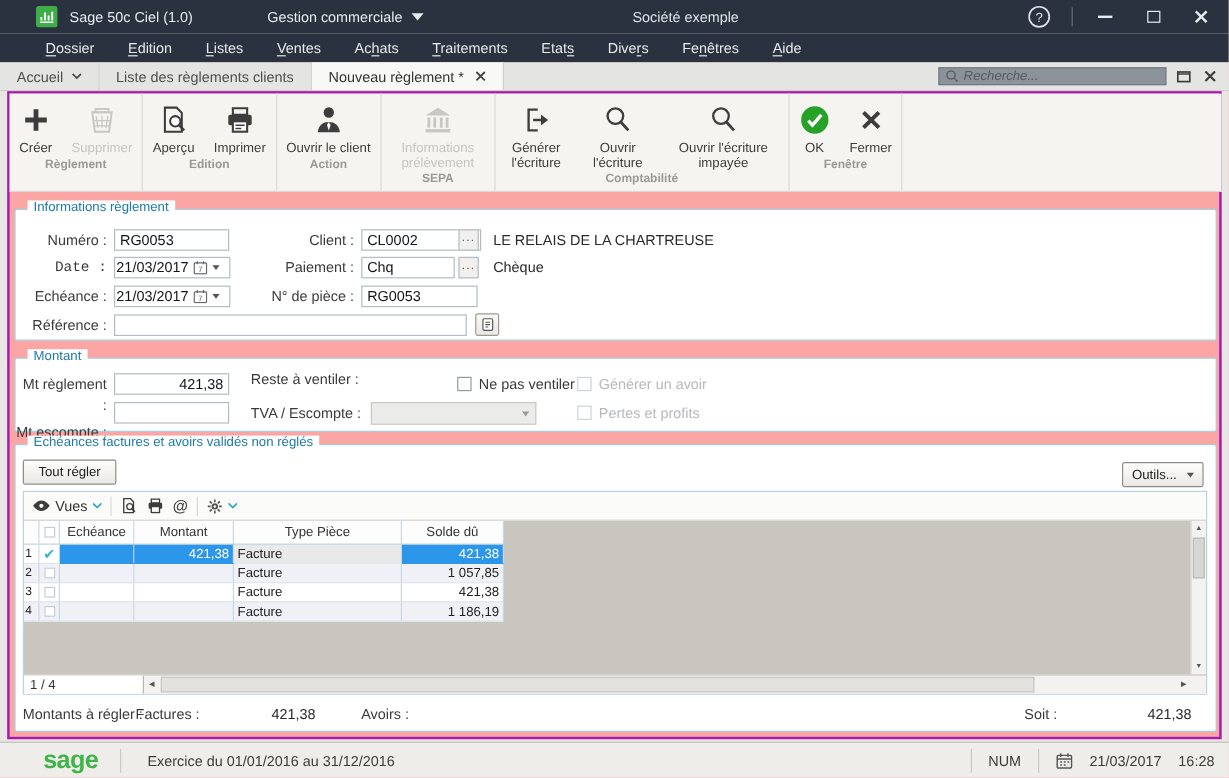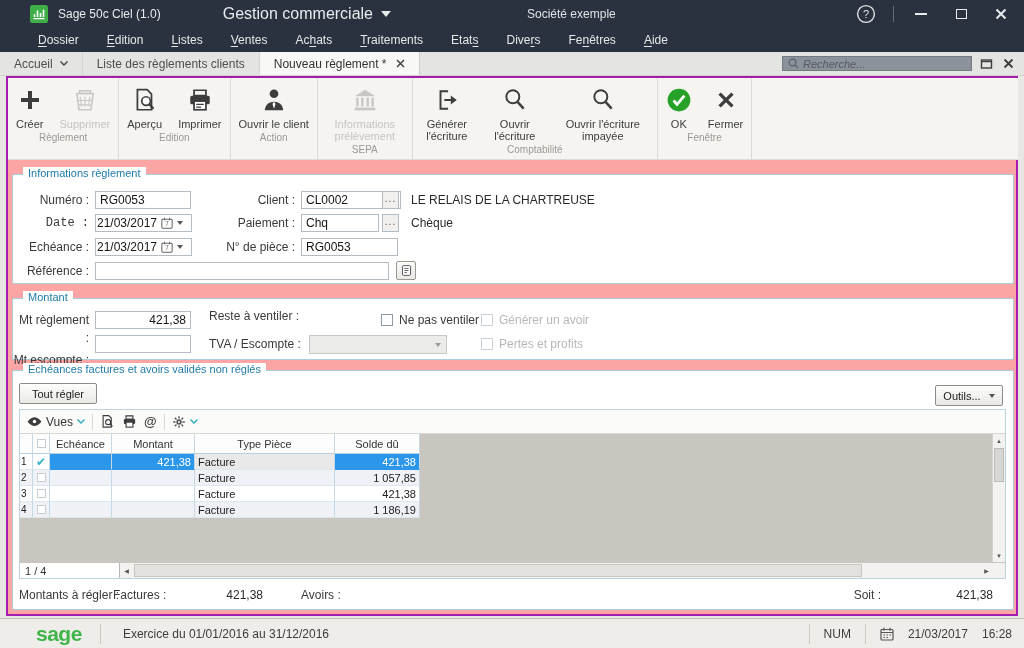--- a/index.html
+++ b/index.html
@@ -4,21 +4,21 @@
 <style>
   * { margin:0; padding:0; box-sizing:border-box; }
   html,body { width:1024px; height:648px; overflow:hidden; }
   body { font-family:"Liberation Sans","DejaVu Sans",sans-serif; background:#e9e7e4; }
   #app { position:relative; width:1024px; height:648px; }
 
   
   #titlebar { position:absolute; left:0; top:0; width:1024px; height:28px; background:#2a323f; display:flex; align-items:center; color:#e8ebef; }
   .app-icon { margin-left:30px; width:18px; height:18px; flex:0 0 auto; }
   .app-title { margin-left:10px; font-size:12px; color:#e8ebef; }
-  .module-sel { margin-left:62px; font-size:16px; display:flex; align-items:center; gap:8px; cursor:default;text-align:right; }
+  .module-sel { margin-left:62px; font-size:12px; display:flex; align-items:center; gap:8px; cursor:default;text-align:right; }
   .tri-down-w { width:0; height:0; border-left:5px solid transparent; border-right:5px solid transparent; border-top:6px solid #e8ebef; }
   .company { position:absolute; left:527px; font-size:12px; color:#dfe3e8; }
   .tb-right { position:absolute; right:10px; display:flex; align-items:center; gap:14px; }
   .tb-vsep { width:1px; height:16px; background:rgba(255,255,255,.28); }
   .win-btn { width:26px; height:20px; display:flex; align-items:center; justify-content:center; }
   .min-glyph { width:12px; height:2px; background:#e8ebef; }
   .max-glyph { width:11px; height:10px; border:1.5px solid #e8ebef; }
 
   
   #menubar { position:absolute; left:0; top:28px; width:1024px; height:24px; background:#2a323f; display:flex; align-items:center; padding-left:24px; }
@@ -42,21 +42,21 @@
 
   
   #toolbar { position:absolute; left:0; top:0; width:1010px; height:82px; background:#f5f4f1; border-bottom:1px solid #dddbd7; display:flex; }
   .tb-group { display:flex; flex-direction:column; border-right:1px solid #dcdad6; }
   .tb-buttons { display:flex; flex:1; align-items:flex-start; }
   .tb-btn { display:flex; flex-direction:column; align-items:center; gap:3px; padding:7px 8px 0; cursor:default; }
   .tb-btn .ico { height:30px; display:flex; align-items:center; justify-content:center; }
   .tb-btn .lbl { font-size:11px; color:#3c3c3c; text-align:center; line-height:12px; }
   .tb-btn.disabled .lbl { color:#c6c4c0; }
   .lbl.w52 { max-width:52px; } .lbl.w92 { max-width:92px; } .lbl.w78 { max-width:78px; }
-  .tb-group-label { text-align:center; font-size:10px; color:#9b9995; padding:2px 6px 21px; }
+  .tb-group-label { text-align:center; font-size:10px; color:#9b9995; padding:2px 6px 21px;font-weight:bold; }
 
   
   .fieldset { position:absolute; border:1px solid #a9cede; border-radius:2px; background:#fff; }
   .fs-title { position:absolute; top:-8px; left:10px; background:#fff; padding:0 5px; color:#1d7aa8; font-size:11px; }
   #fs-infos { left:4px; top:96px; width:1002px; height:110px; }
   #fs-montant { left:4px; top:220px; width:1002px; height:62px; }
   #fs-echeances { left:4px; top:292px; width:1002px; height:240px; }
 
   .frm-label { position:absolute; font-size:12px; color:#3a3a3a; text-align:right; height:18px; line-height:18px; }
   .frm-text { position:absolute; font-size:12px; color:#2a2a2a; height:18px; line-height:18px; }

